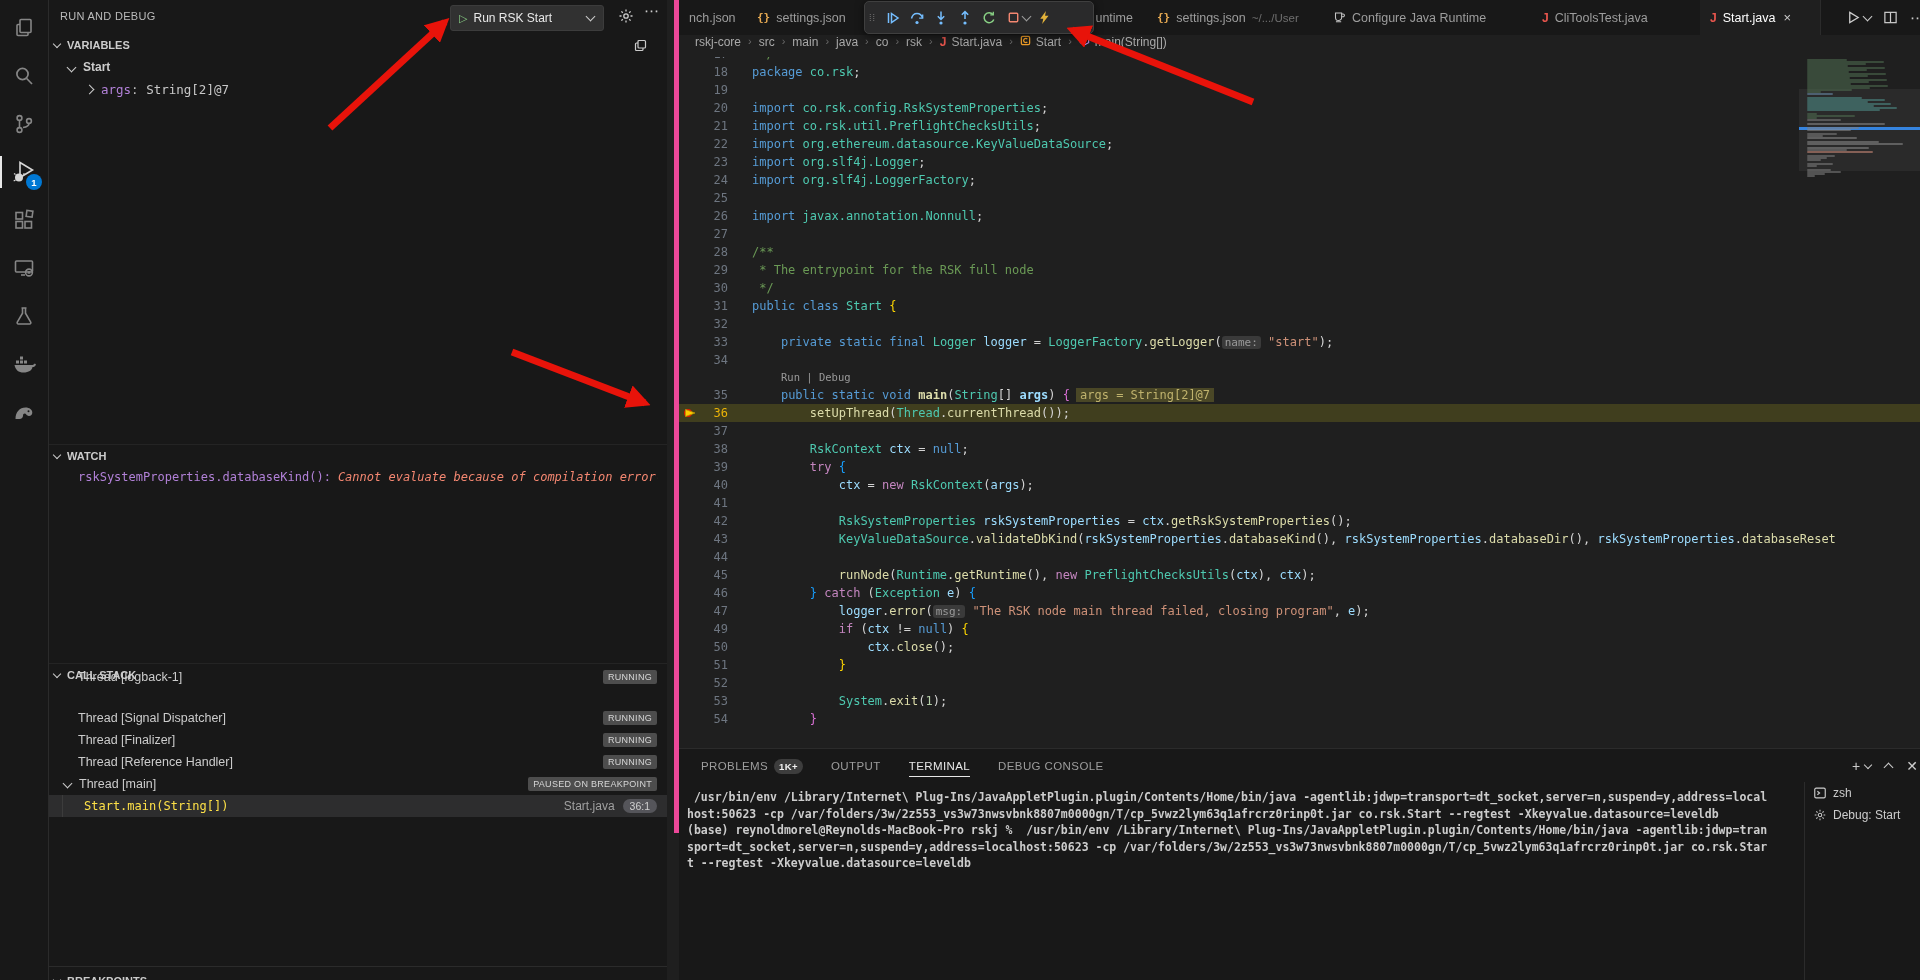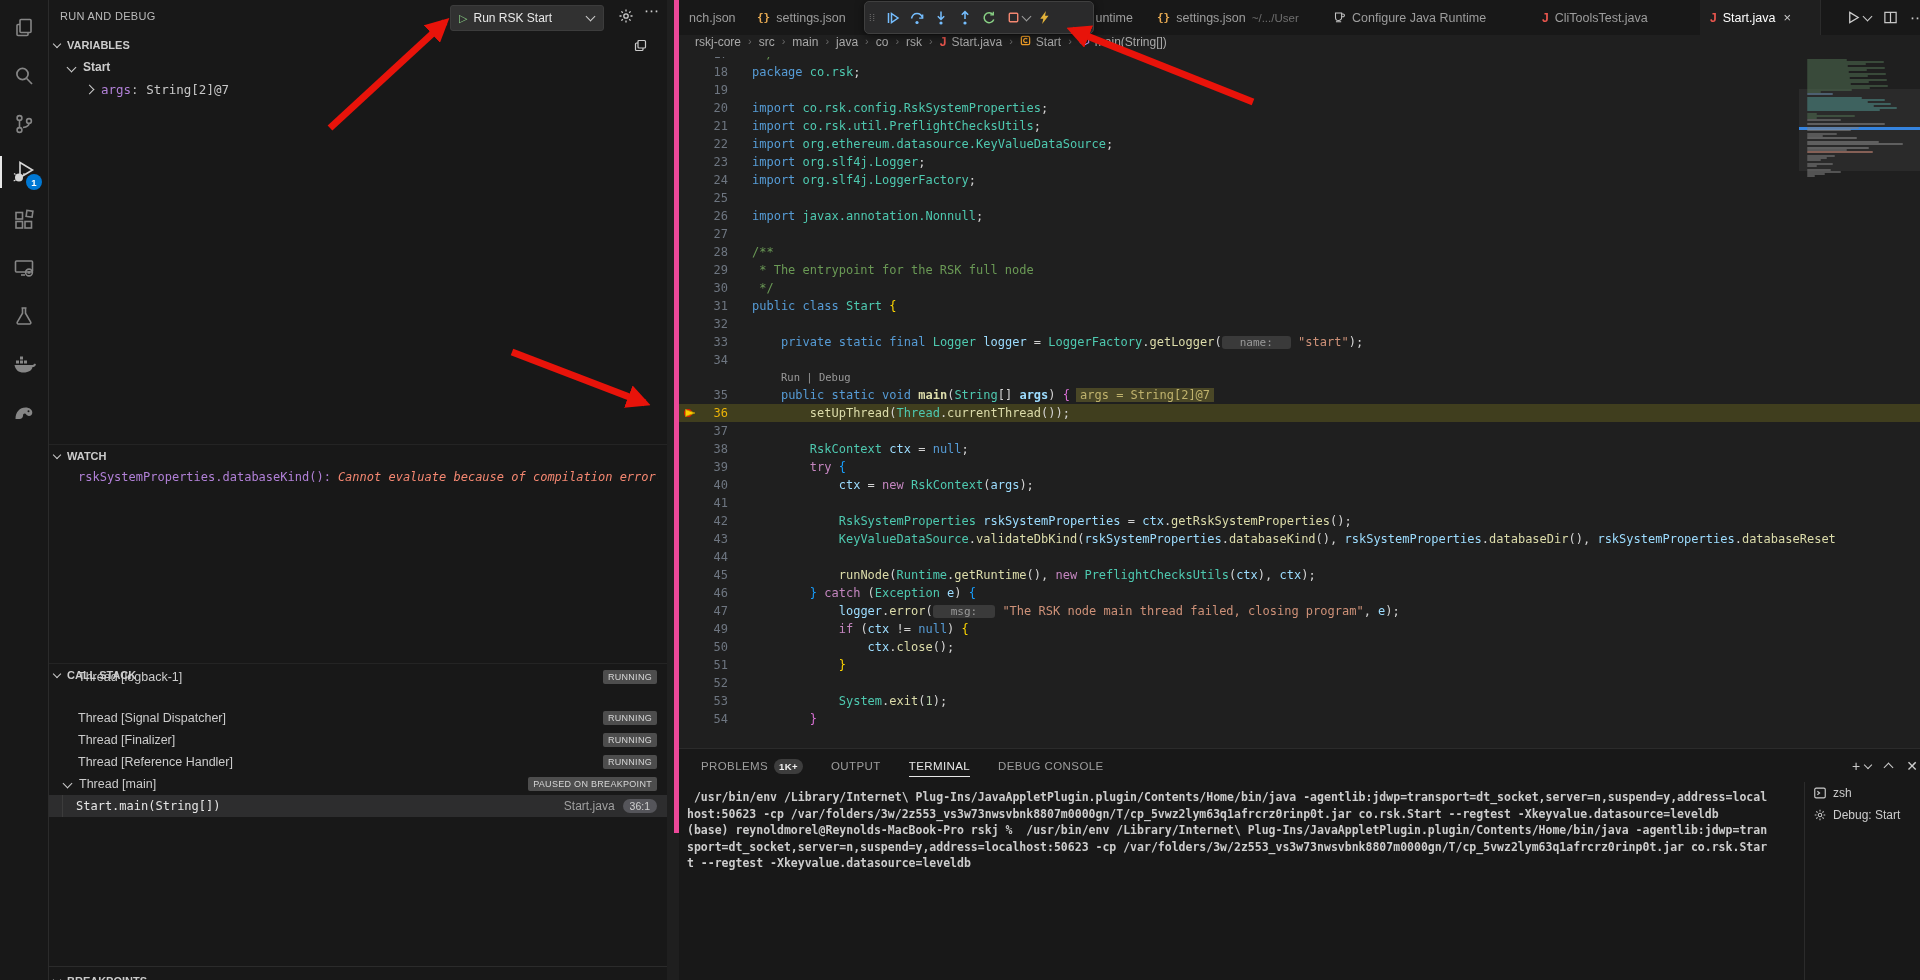--- a/index.html
+++ b/index.html
@@ -34,21 +34,21 @@
   .sb-row{position:absolute;font-size:12.5px;display:flex;align-items:center;height:22px;}
   .purple{color:#b180d7;}
   .err{color:#f48771;font-style:italic;}
   .collapse-ic{position:absolute;left:585px;top:4px;cursor:pointer;color:#cccccc;}
 
   .cs-row{position:absolute;left:0;width:100%;height:22px;display:flex;align-items:center;cursor:pointer;}
   .cs-label{margin-left:30px;font-size:12.5px;color:#cccccc;flex:1;}
   .cs-badge{margin-right:10px;font-size:9px;background:#4d4d4d;color:#d6d6d6;padding:2px 5px;border-radius:2px;letter-spacing:.3px;white-space:nowrap;}
   .cs-frame{position:absolute;left:0;width:100%;height:22px;background:#2d2d2e;display:flex;align-items:center;cursor:pointer;}
   .cs-frame::before{content:"";position:absolute;left:14px;top:0;bottom:0;width:1px;background:#3c3c3c;}
-  .frame-label{margin-left:28px;font-size:12px;color:#e5e5e5;flex:1;}
+  .frame-label{margin-left:36px;font-size:12px;color:#fde047;flex:1;}
   .frame-file{font-size:12px;color:#a0a0a0;margin-right:8px;}
   .frame-pos{font-size:10.5px;background:#55555a;color:#d0d0d0;border-radius:8px;padding:1px 7px;margin-right:10px;}
   .bp-strip{position:absolute;left:0;top:966px;width:100%;height:14px;border-top:1px solid #2b2b2b;background:#181818;}
   .bp-strip .section-head{top:4px;}
 
   
   .editor-area{position:absolute;left:674px;top:0;width:1253px;height:833px;background:#1f1f1f;border-left:5px solid #ec4899;}
   .tabbar{position:absolute;left:0;top:0;width:100%;height:35px;background:#181818;border-bottom:1px solid #2b2b2b;}
   .tab{position:absolute;top:0;height:35px;background:#181818;border-right:1px solid #2b2b2b;display:flex;align-items:center;
        font-size:12.5px;color:#9d9d9d;overflow:hidden;white-space:nowrap;cursor:pointer;}
@@ -83,21 +83,21 @@
   .ln{width:49px;text-align:right;color:#6e7681;flex:0 0 49px;font-family:"DejaVu Sans Mono",monospace;}
   .ctext{margin-left:24px;font-family:"DejaVu Sans Mono",monospace;color:#d4d4d4;flex:1;overflow:hidden;}
   .crow.current{background:#403e1e;}
   .crow.current .ln{color:#eab308;}
   .codelens{height:17px;line-height:17px;font-size:10.5px;color:#999999;padding-left:102px;cursor:pointer;}
   .gicon{position:absolute;left:4px;top:2px;width:15px;height:14px;}
   .tk-k{color:#569cd6;} .tk-t{color:#4ec9b0;} .tk-f{color:#dcdcaa;} .tk-fb{color:#dcdcaa;font-weight:bold;}
   .tk-v{color:#9cdcfe;} .tk-vb{color:#9cdcfe;font-weight:bold;} .tk-s{color:#ce9178;} .tk-c{color:#6a9955;}
   .tk-nm{color:#b5cea8;} .tk-p{color:#d4d4d4;} .tk-x{color:#c586c0;}
   .tk-b1{color:#ffd700;} .tk-b2{color:#da70d6;} .tk-b3{color:#179fff;}
-  .tk-h{background:#3a3a3a;color:#999999;border-radius:3px;padding:0 18px;font-size:11px;}
+  .tk-h{background:#3a3a3a;color:#999999;border-radius:3px;padding:0 3px;font-size:11px;}
   .inline-val{background:#4a4726;color:#bfb26d;margin-left:6px;padding:0 4px;}
 
   
   .minimap{position:absolute;left:1120px;top:57px;width:121px;height:691px;}
   .mm-line{position:absolute;left:8px;height:1.5px;border-radius:1px;}
   .mm-slider{position:absolute;left:0;top:32px;width:121px;height:82px;background:rgba(255,255,255,.05);}
   .mm-current{position:absolute;left:0;top:70px;width:121px;height:2.5px;background:#3794ff;opacity:.85;}
   .scrollbar{position:absolute;left:1241px;top:57px;width:12px;height:691px;}
   .sc-marker{position:absolute;left:1px;top:225px;width:10px;height:6px;background:#8a832c;}
 

